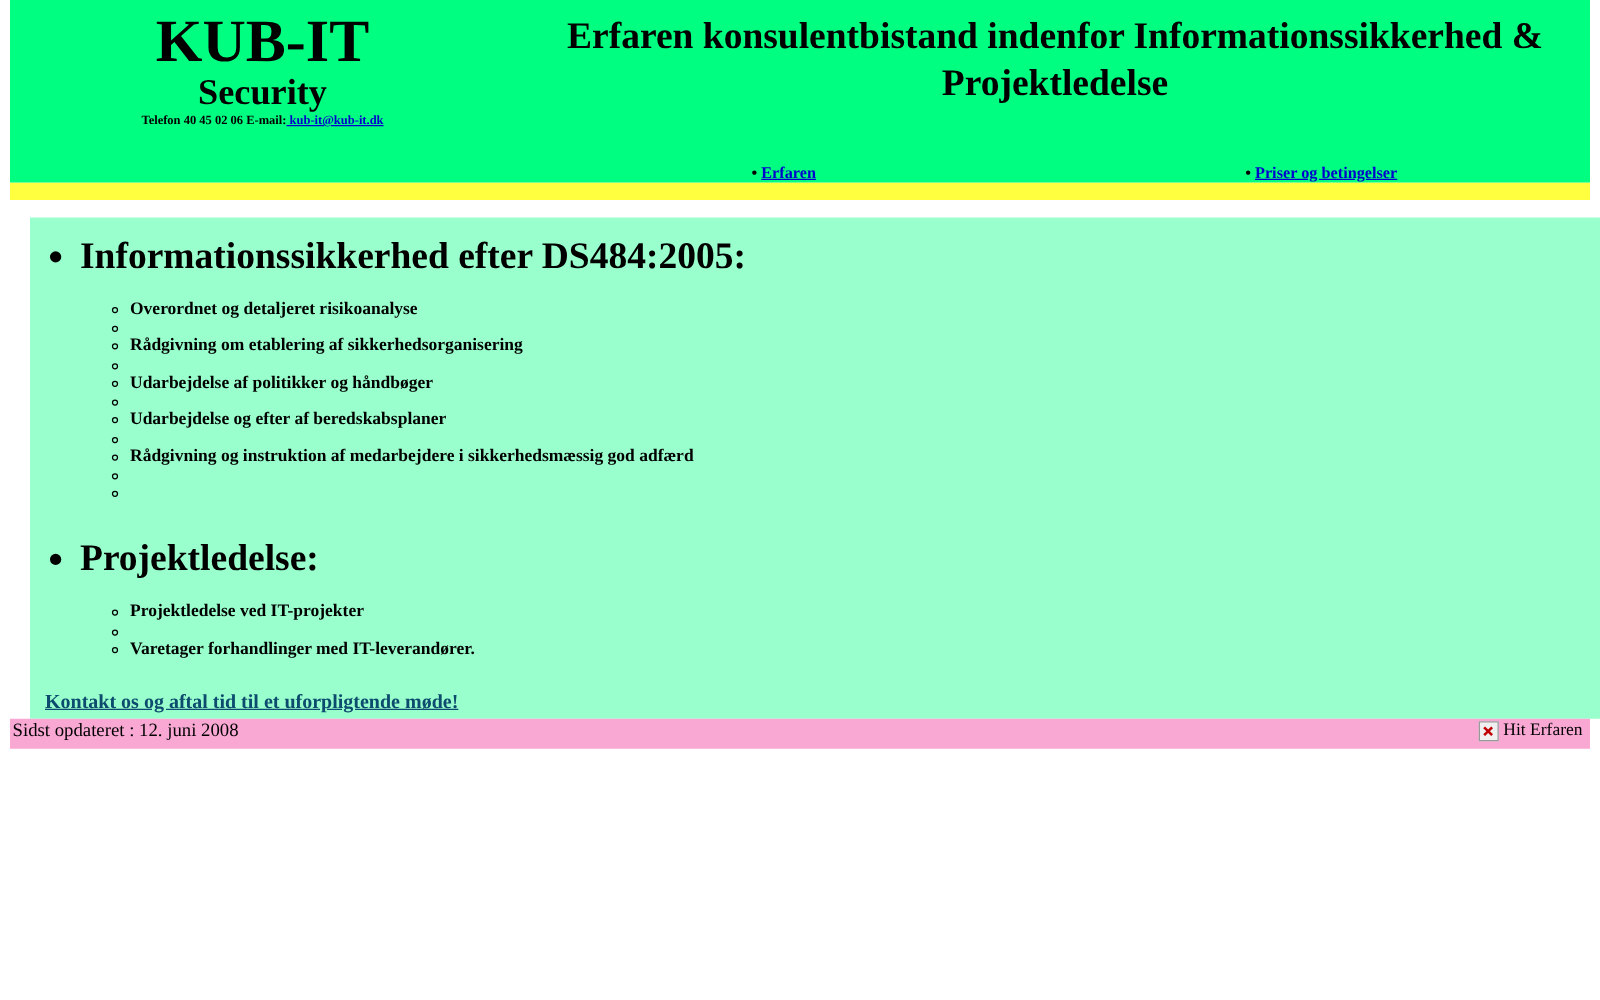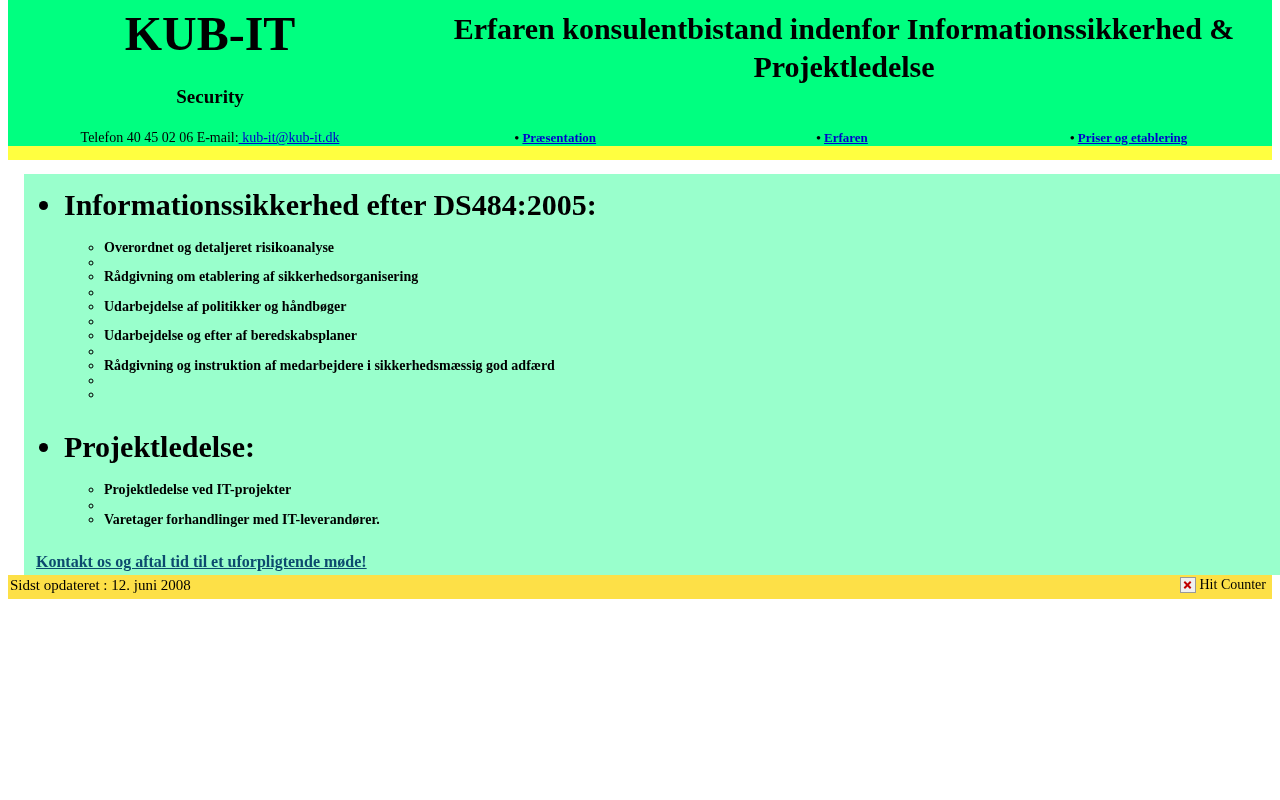--- a/index.html
+++ b/index.html
@@ -36,29 +36,27 @@
   }
   .brand-title {
     font-size: 48px;
     font-weight: bold;
     line-height: 1;
     margin-top: 10px;
     color: #000000;
     letter-spacing: 0px;
   }
   .brand-sub {
-    font-size: 19px;
-    font-weight: bold;
-    margin-top: 28px;
+    font-size: 29px;
+    font-weight: bold;
     color: #000000;
   }
   .brand-contact {
-    font-size: 14px;
-    font-weight: normal;
-    margin-top: 22px;
+    font-size: 10px;
+    font-weight: bold;
     color: #000000;
   }
   .brand-contact a {
     color: #0000cd;
   }
   .headline {
     position: absolute;
     left: 408px;
     top: 10px;
     width: 856px;
@@ -144,21 +142,21 @@
     font-weight: bold;
   }
   .contact-line a {
     color: #0c4a6e;
   }
   
   .footer {
     position: relative;
     width: 1264px;
     margin-left: 8px;
-    background: #fde047;
+    background: #f9a8d4;
     height: 24px;
   }
   .footer-text {
     position: absolute;
     left: 2px;
     top: 2px;
     font-size: 15px;
     color: #000000;
   }
   .hit-counter {
@@ -208,29 +206,25 @@
       <div class="brand-contact">
         <span>Telefon 40 45 02 06  E-mail:</span><a href="#"> kub-it@kub-it.dk</a>
       </div>
     </div>
 
     <div class="headline">Erfaren konsulentbistand indenfor Informationssikkerhed &amp; Projektledelse</div>
 
     <div class="navrow">
       <div class="navcell">
         <span class="bullet-dot">•</span>
-        <a href="#">Præsentation</a>
-      </div>
-      <div class="navcell">
-        <span class="bullet-dot">•</span>
         <a href="#"> Erfaren</a>
       </div>
       <div class="navcell">
         <span class="bullet-dot">•</span>
-        <a href="#">Priser og etablering</a>
+        <a href="#">Priser og betingelser</a>
       </div>
     </div>
   </div>
 
   <div class="divider"></div>
 
   <div class="content">
 
     <ul class="lvl1">
       <li class="section-head">
@@ -264,17 +258,17 @@
 
     <p class="contact-line">
       <a href="#">Kontakt os og aftal tid til et uforpligtende møde!</a>
     </p>
   </div>
 
   <div class="footer">
     <div class="footer-text">Sidst opdateret : 12. juni 2008</div>
     <div class="hit-counter">
       <span class="broken-img"></span>
-      <span>Hit Counter</span>
+      <span>Hit Erfaren</span>
     </div>
   </div>
 
 </div>
 
 </body></html>

